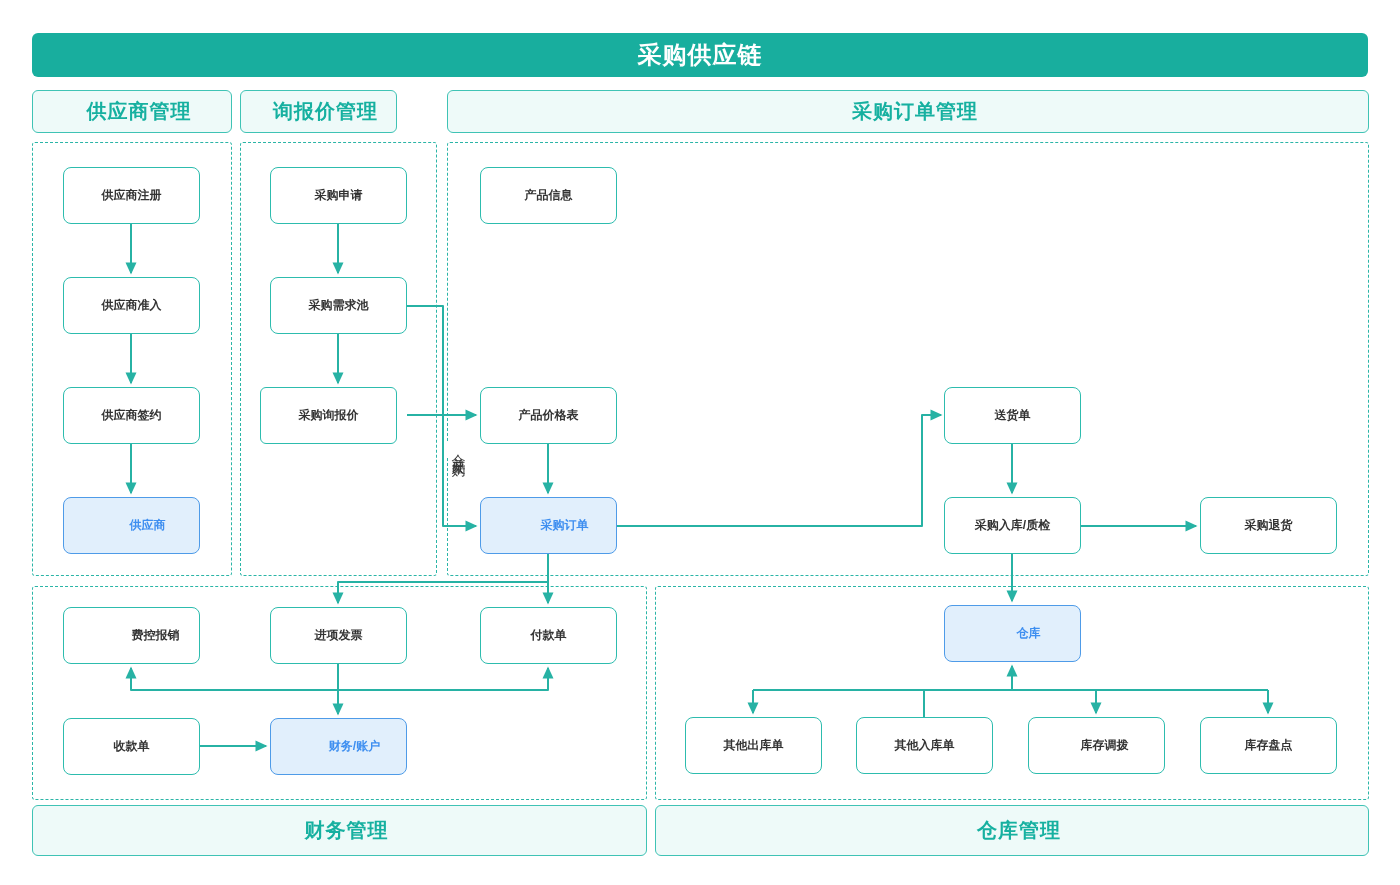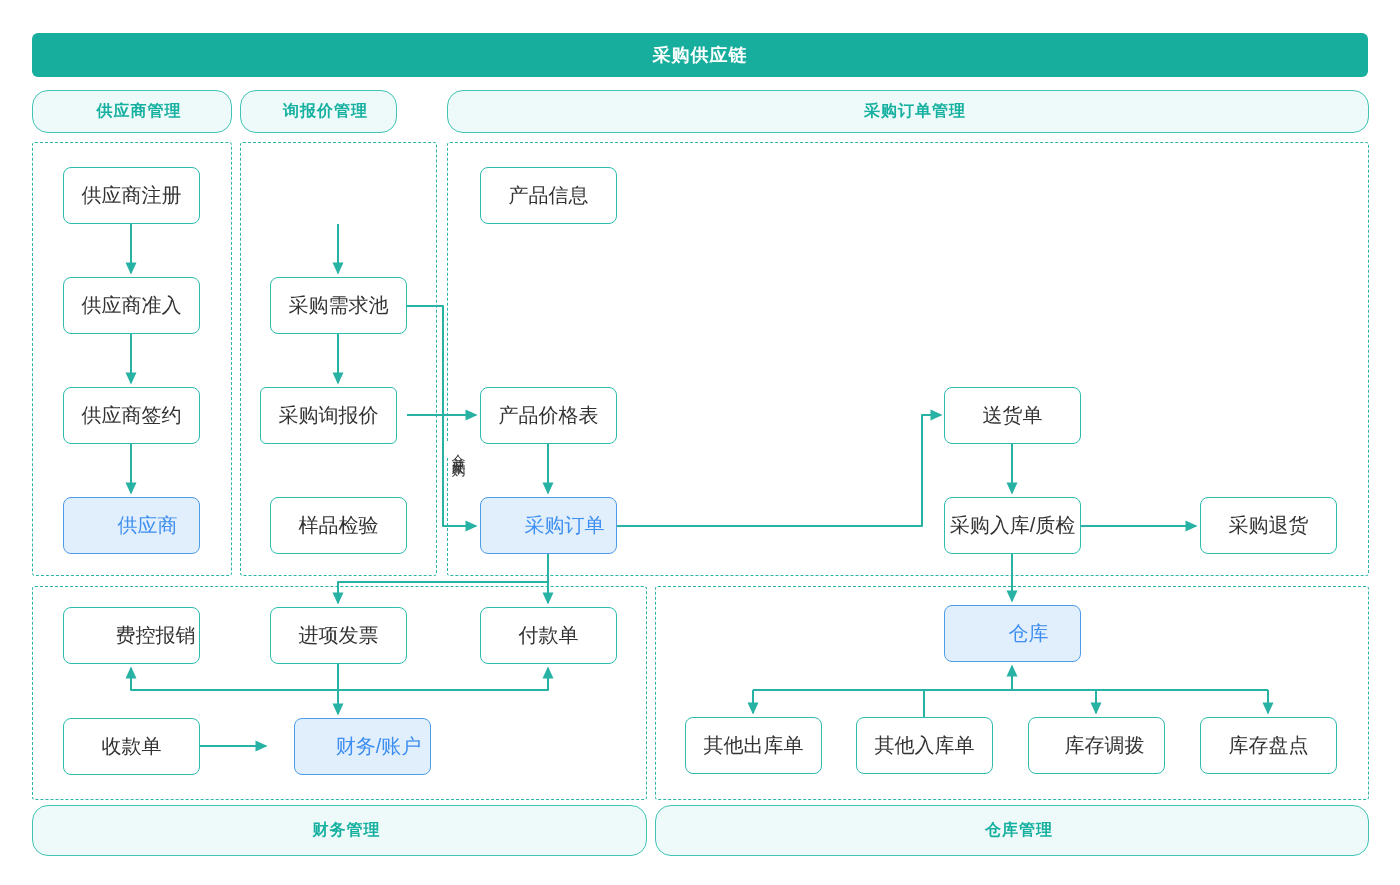--- a/index.html
+++ b/index.html
@@ -10,40 +10,40 @@
     --highlight_bg:#e1effc; --highlight_border:#4e9be8; --highlight_text:#3d8ef0;
   }
   html,body{margin:0;padding:0;background:#ffffff;}
   body{font-family:"Liberation Sans","DejaVu Sans",sans-serif;}
   .canvas{position:relative;width:1400px;height:885px;background:#ffffff;overflow:hidden;}
 
   .title-bar{
     position:absolute;left:32px;top:33px;width:1336px;height:44px;
     background:var(--title_bg);border-radius:6px;
     display:flex;align-items:center;justify-content:center;
-    color:var(--title_text);font-size:18px;font-weight:bold;letter-spacing:1px;
+    color:var(--title_text);font-size:24px;font-weight:bold;letter-spacing:1px;
   }
   .sec-header{
     position:absolute;height:43px;background:var(--header_bg);
-    border:1.5px solid var(--header_border);border-radius:16px;
+    border:1.5px solid var(--header_border);border-radius:6px;
     display:flex;align-items:center;justify-content:center;
-    color:var(--header_text);font-size:16px;font-weight:bold;letter-spacing:1px;
+    color:var(--header_text);font-size:20px;font-weight:bold;letter-spacing:1px;
     box-sizing:border-box;
     padding-left:14px;
   }
   .container-dashed{
     position:absolute;border:1.5px dashed var(--container_border);
     border-radius:3px;box-sizing:border-box;background:transparent;
   }
   .node{
     position:absolute;width:137px;height:57px;
     background:var(--node_bg);
     border:1.5px solid var(--node_border);border-radius:8px;
     display:flex;align-items:center;justify-content:center;
-    color:var(--node_text);font-size:20px;font-weight:400;
+    color:var(--node_text);font-size:12px;font-weight:700;
     box-sizing:border-box;text-align:center;
   }
   .node.highlight{
     background:var(--highlight_bg);
     border-color:var(--highlight_border);
     color:var(--highlight_text);
     padding-left:32px;
   }
   .edges{position:absolute;left:0;top:0;width:1400px;height:885px;pointer-events:none;}
   .edges path{stroke:var(--line);stroke-width:2;fill:none;stroke-linejoin:round;}
@@ -105,38 +105,38 @@
     <path d="M924,690 V717"></path>
     <path d="M1096,690 V713" marker-end="url(#arrow)"></path>
     <path d="M1268,690 V713" marker-end="url(#arrow)"></path>
   </svg>
 
   <div class="node" style="left:63px;top:167px;">供应商注册</div>
   <div class="node" style="left:63px;top:277px;">供应商准入</div>
   <div class="node" style="left:63px;top:387px;">供应商签约</div>
   <div class="node highlight" style="left:63px;top:497px;">供应商</div>
 
+  <div class="node" style="left:270px;top:167px;">采购申请</div>
   <div class="node" style="left:270px;top:277px;">采购需求池</div>
   <div class="node" style="left:260px;top:387px;border-radius:6px;">采购询报价</div>
-  <div class="node" style="left:270px;top:497px;">样品检验</div>
 
   <div class="node" style="left:480px;top:167px;">产品信息</div>
   <div class="node" style="left:480px;top:387px;">产品价格表</div>
   <div class="node highlight" style="left:480px;top:497px;">采购订单</div>
   <div class="node" style="left:944px;top:387px;text-align:right;">送货单</div>
   <div class="node" style="left:944px;top:497px;">采购入库/质检</div>
   <div class="node" style="left:1200px;top:497px;">采购退货</div>
 
   <div class="edge-label">合并采购</div>
 
   <div class="node" style="left:63px;top:607px;padding-left:48px;">费控报销</div>
   <div class="node" style="left:270px;top:607px;">进项发票</div>
   <div class="node" style="left:480px;top:607px;">付款单</div>
   <div class="node" style="left:63px;top:718px;">收款单</div>
-  <div class="node highlight" style="left:270px;top:718px;margin-left:24px;">财务/账户</div>
+  <div class="node highlight" style="left:270px;top:718px;">财务/账户</div>
 
   <div class="node highlight" style="left:944px;top:605px;">仓库</div>
   <div class="node" style="left:685px;top:717px;">其他出库单</div>
   <div class="node" style="left:856px;top:717px;">其他入库单</div>
   <div class="node" style="left:1028px;top:717px;padding-left:16px;">库存调拨</div>
   <div class="node" style="left:1200px;top:717px;">库存盘点</div>
 
 </div>
 
 </body></html>

